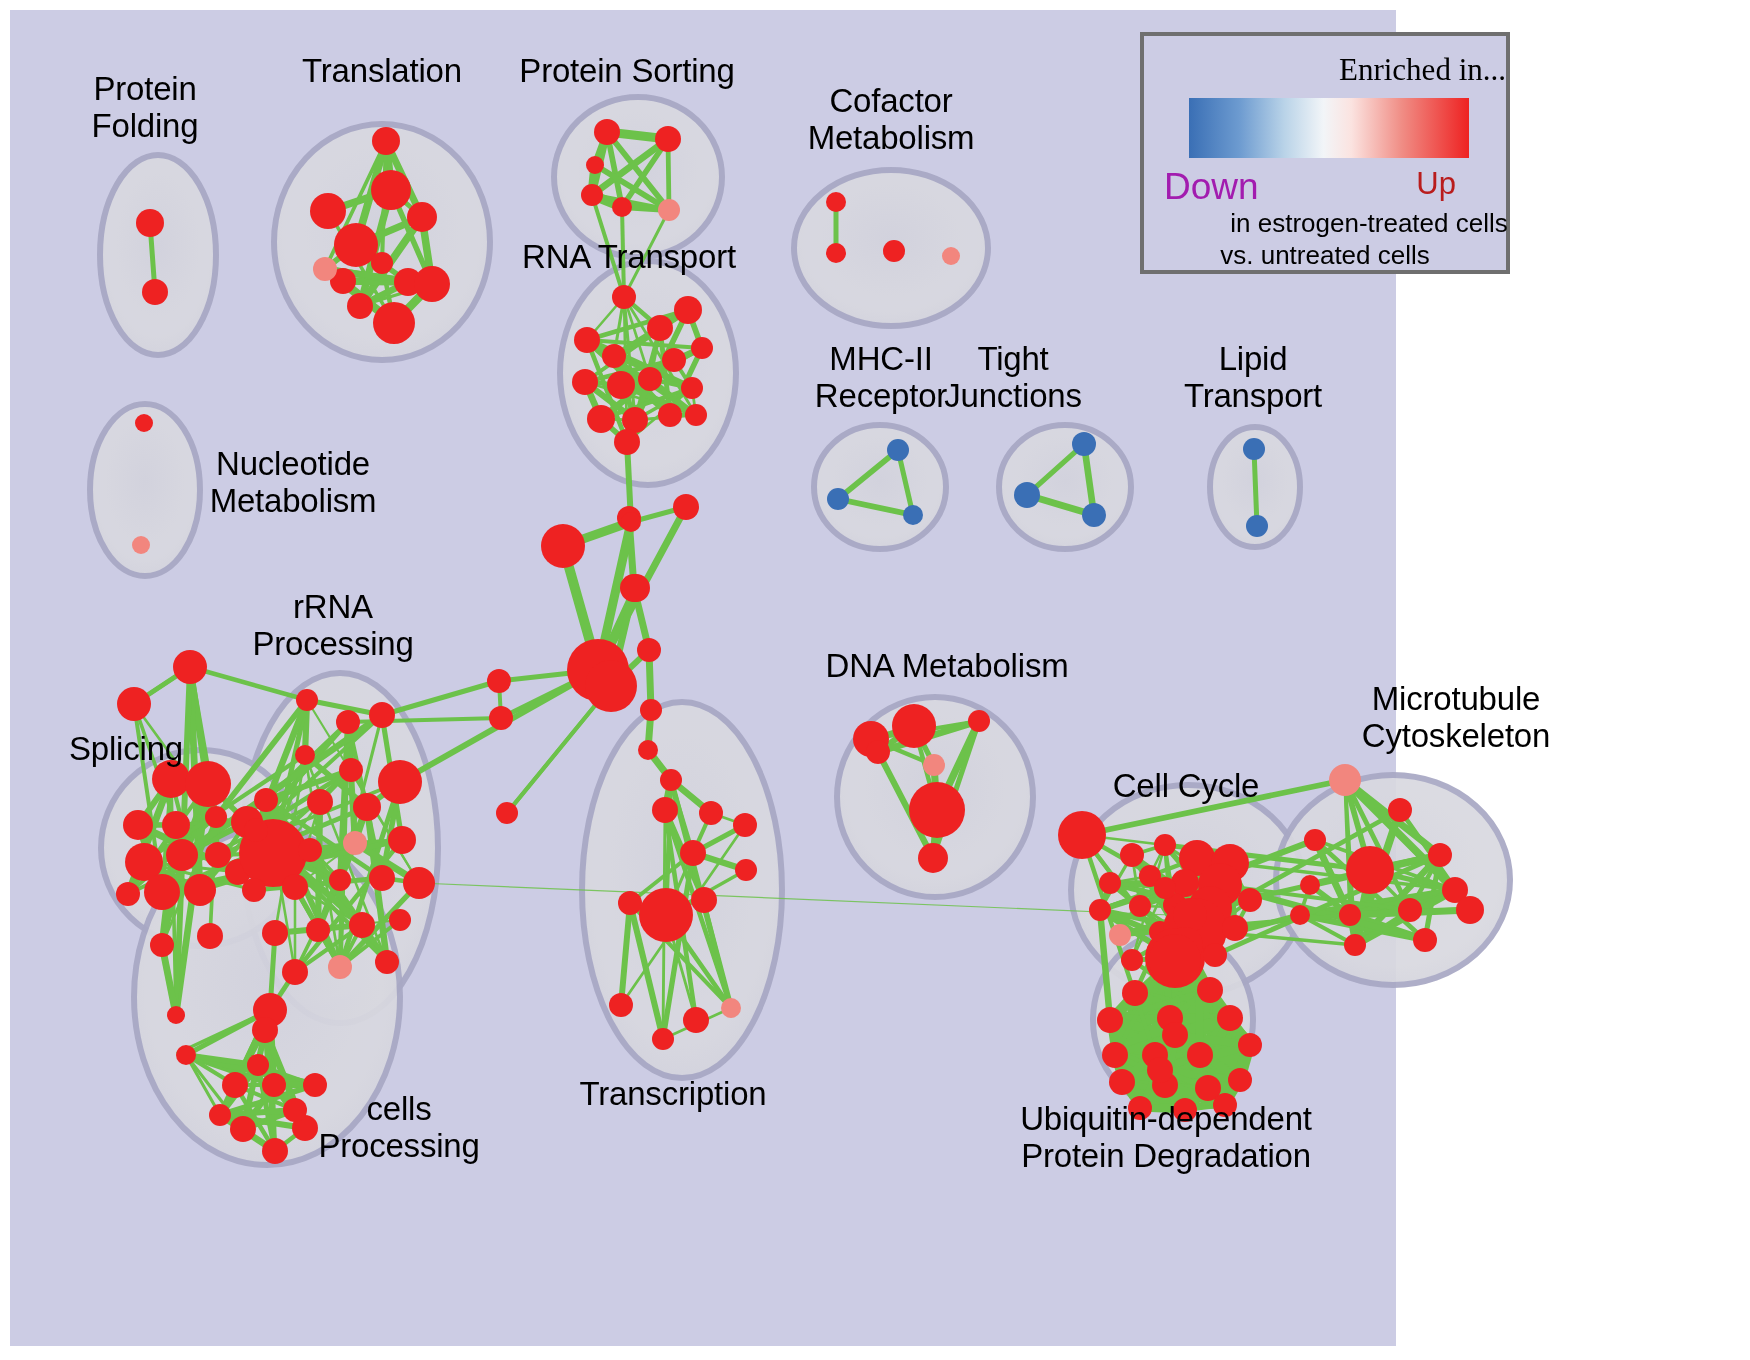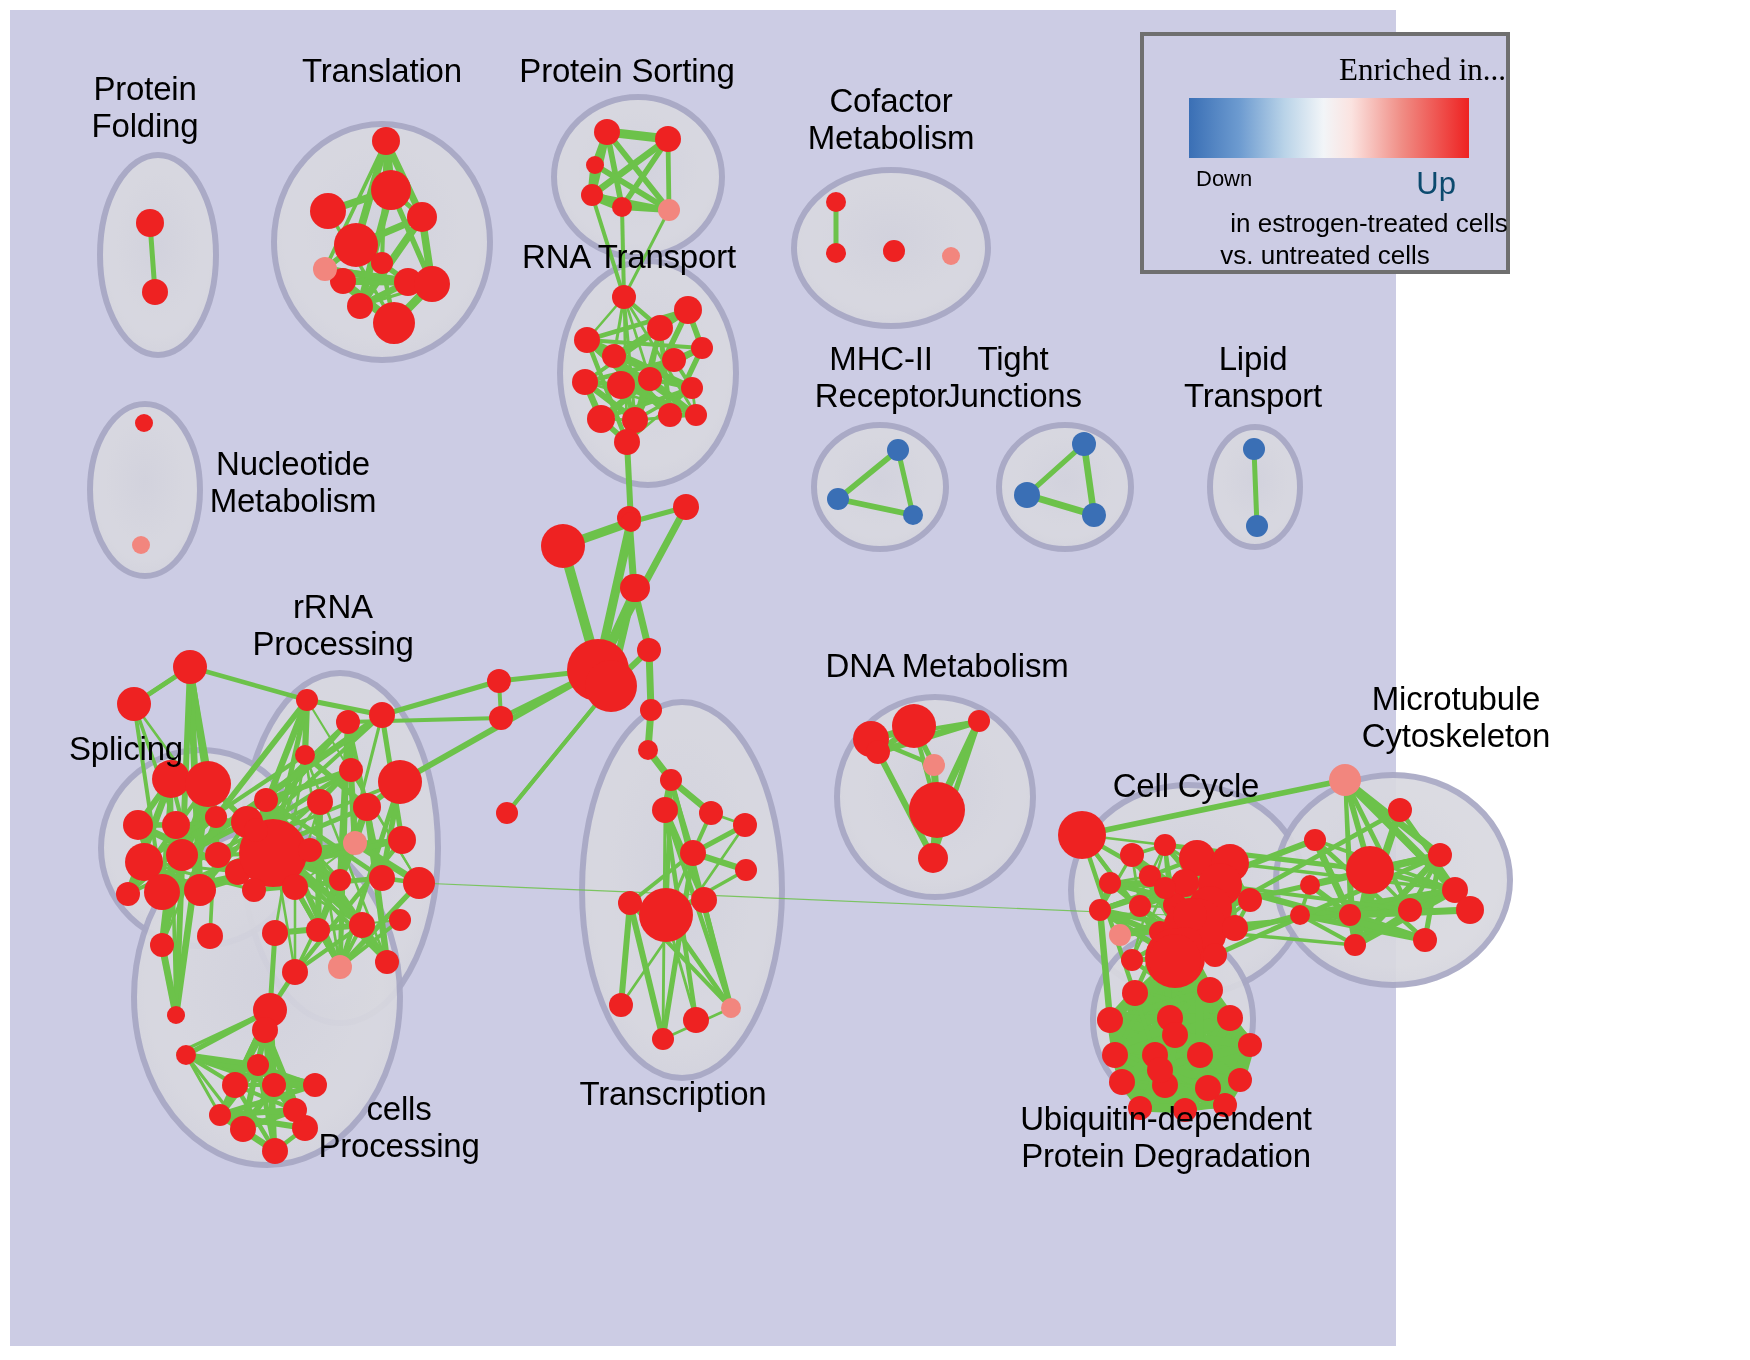--- a/index.html
+++ b/index.html
@@ -5,22 +5,22 @@
   html,body{margin:0;padding:0;background:#ffffff;}
   body{font-family:"Liberation Sans",sans-serif;}
   #stage{position:relative;width:1750px;height:1360px;background:#ffffff;overflow:hidden;}
   #canvas{position:absolute;left:10px;top:10px;width:1386px;height:1336px;background:#ccccE4;}
   #net{position:absolute;left:0;top:0;width:1730px;height:1336px;}
   .clabel{position:absolute;color:#000;font-size:33px;line-height:37px;font-family:"Liberation Sans",sans-serif;white-space:pre;text-align:center;transform:translateX(-50%);letter-spacing:-0.2px;}
   #legend{position:absolute;left:1130px;top:22px;width:370px;height:242px;border:4px solid #6f6f6f;background:#ccccE4;box-sizing:border-box;}
   #legend .ltitle{position:absolute;top:16px;left:0;width:100%;text-align:right;font-size:31px;color:#000;font-family:Liberation Serif, serif;}
   #legend .bar{position:absolute;top:62px;left:45px;width:280px;height:60px;
       background:linear-gradient(to right,#3a6fb5 0%,#6d9bd0 18%,#b9d3e8 34%,#f2f5f8 48%,#fbe3e0 58%,#f08d85 76%,#ee2222 100%);}
-  #legend .down{position:absolute;top:130px;left:52px;font-size:22px;color:#000000;}
-  #legend .up{position:absolute;top:130px;right:50px;font-size:31px;color:#0c4a6e;}
+  #legend .down{position:absolute;top:130px;left:20px;font-size:37px;color:#a21caf;}
+  #legend .up{position:absolute;top:130px;right:50px;font-size:31px;color:#b91c1c;}
   #legend .l1{position:absolute;top:172px;left:0;width:100%;text-align:center;font-size:26px;color:#000;padding-left:44px;}
   #legend .l2{position:absolute;top:204px;left:0;width:100%;text-align:center;font-size:26px;color:#000;}
 </style>
 </head>
 <body>
 
 <div id="stage">
   <div id="canvas">
 
     <svg id="net" viewBox="0 0 1730 1336">

